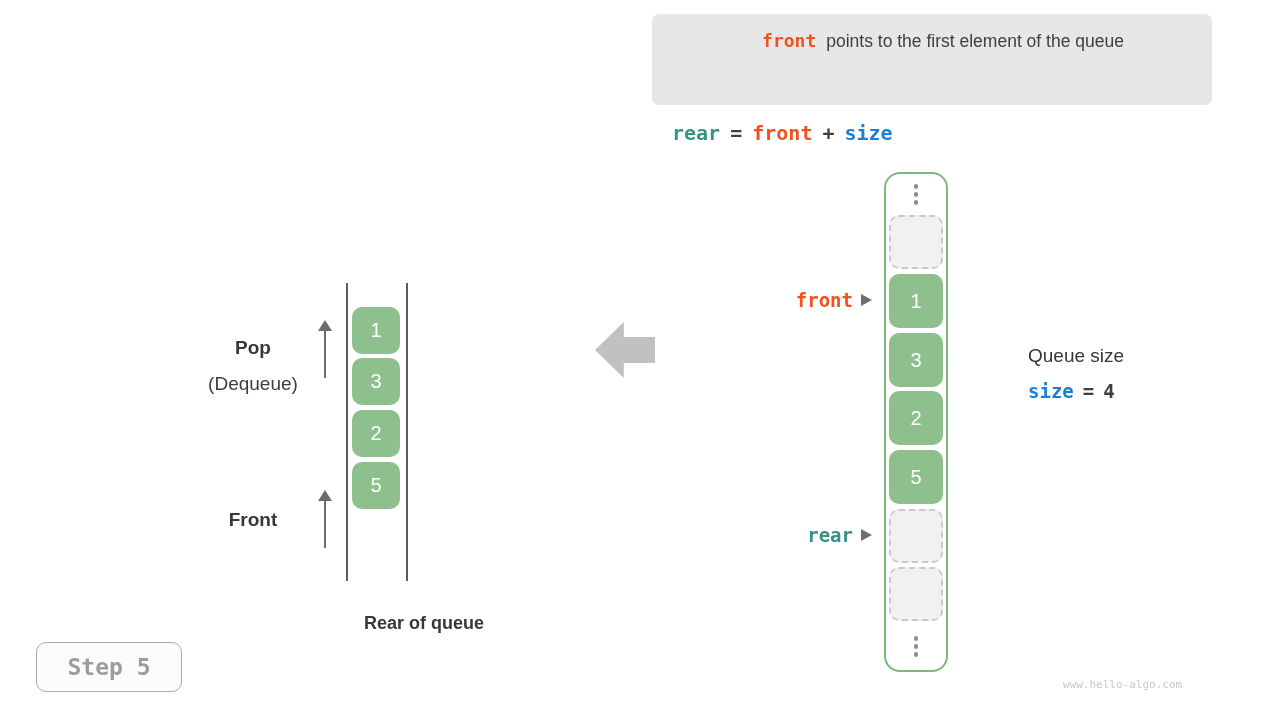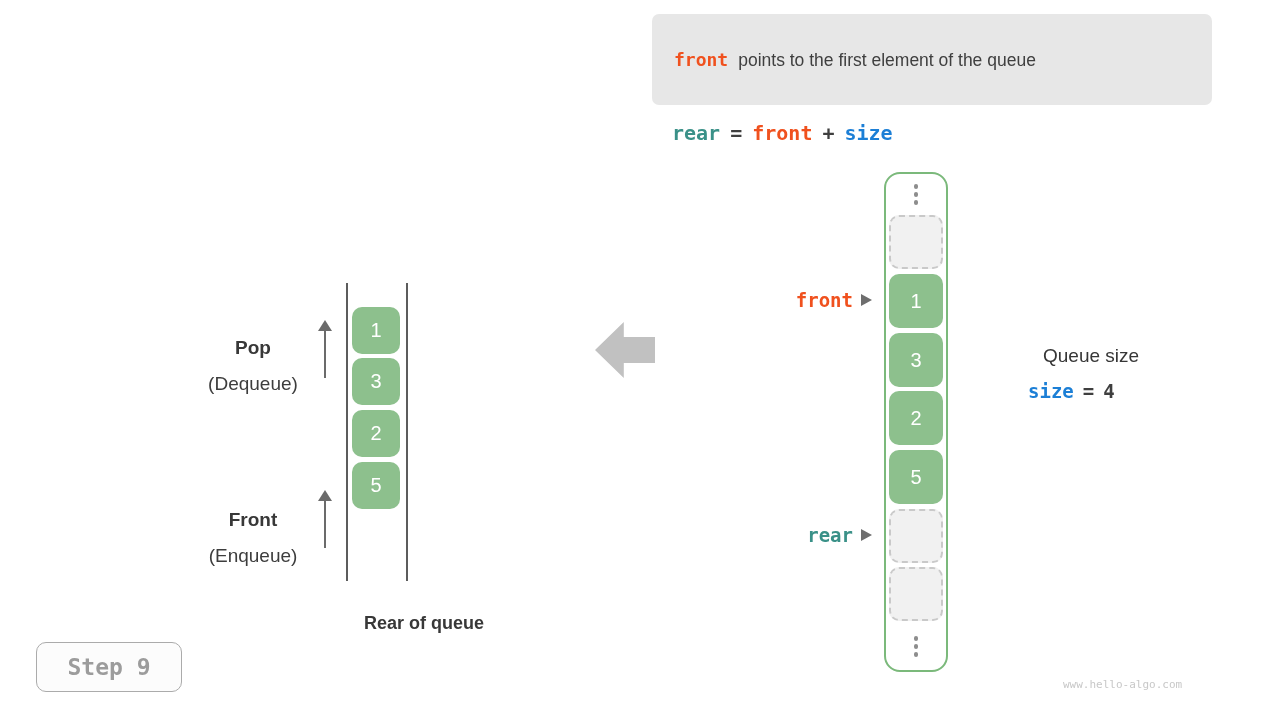--- a/index.html
+++ b/index.html
@@ -10,21 +10,21 @@
   .mono{font-family:"DejaVu Sans Mono",monospace;}
   .orange{color:var(--orange);}
   .teal{color:var(--teal);}
   .blue{color:var(--blue);}
   .dark{color:#3f3f3f;}
 
   
   .info-box{
     position:absolute;left:652px;top:14px;width:560px;height:91px;box-sizing:border-box;
     background:#e7e7e7;border-radius:7px;padding:10px 0 10px 22px;
-    display:flex;flex-direction:column;justify-content:center;gap:2px;
+    display:flex;flex-direction:row;justify-content:center;gap:2px;
   }
   .info-line{font-size:17.5px;color:#3f3f3f;line-height:33px;white-space:nowrap;}
   .info-line .kw{font-weight:bold;font-size:18px;margin-right:10px;}
 
   
   .formula{
     position:absolute;left:672px;top:121px;display:flex;gap:10px;align-items:baseline;
     font-family:"DejaVu Sans Mono",monospace;font-weight:bold;font-size:20px;
   }
 
@@ -84,21 +84,21 @@
     display:flex;align-items:center;justify-content:flex-end;gap:8px;
   }
   .pointer .ptr-text{font-family:"DejaVu Sans Mono",monospace;font-weight:bold;font-size:19px;}
   .tri-right{
     width:0;height:0;border-top:6px solid transparent;border-bottom:6px solid transparent;
     border-left:11px solid #6e6e6e;
   }
 
   
   .queue-size{position:absolute;left:1028px;top:343px;}
-  .qs-label{font-size:19px;color:#363636;line-height:26px;margin-left:15px;}
+  .qs-label{font-size:19px;color:#363636;line-height:26px;}
   .qs-eq{margin-top:11px;font-family:"DejaVu Sans Mono",monospace;font-weight:bold;font-size:19px;display:flex;gap:9px;}
 
   
   .step-badge{
     position:absolute;left:36px;top:642px;width:146px;height:50px;box-sizing:border-box;
     border:1.5px solid #ababab;border-radius:10px;background:#fcfcfc;
     display:flex;align-items:center;justify-content:center;
     font-family:"DejaVu Sans Mono",monospace;font-weight:bold;font-size:23px;color:#9c9c9c;
   }
   .watermark{
@@ -134,21 +134,20 @@
   <div class="lcell" style="top:358px">3</div>
   <div class="lcell" style="top:410px">2</div>
   <div class="lcell" style="top:462px">5</div>
 
   <div class="op-label" style="top:335px">
     <div class="op-title">Pop</div>
     <div class="op-sub">(Dequeue)</div>
   </div>
   <div class="op-label" style="top:507px">
     <div class="op-title">Front</div>
-    <div class="op-sub">(Enqueue)</div>
   </div>
 
   <div class="up-arrow" style="left:318px;top:320px;height:58px">
     <div class="head"></div>
       <div class="stem"></div>
   </div>
   <div class="up-arrow" style="left:318px;top:490px;height:58px">
     <div class="head"></div>
       <div class="stem"></div>
   </div>
@@ -186,16 +185,16 @@
 
   <div class="queue-size">
     <div class="qs-label">Queue size</div>
     <div class="qs-eq">
       <span class="blue">size</span>
       <span class="dark">=</span>
       <span class="dark">4</span>
     </div>
   </div>
 
-  <div class="step-badge">Step 9</div>
+  <div class="step-badge">Step 5</div>
   <div class="watermark">www.hello-algo.com</div>
 
 </div>
 
 </body></html>

